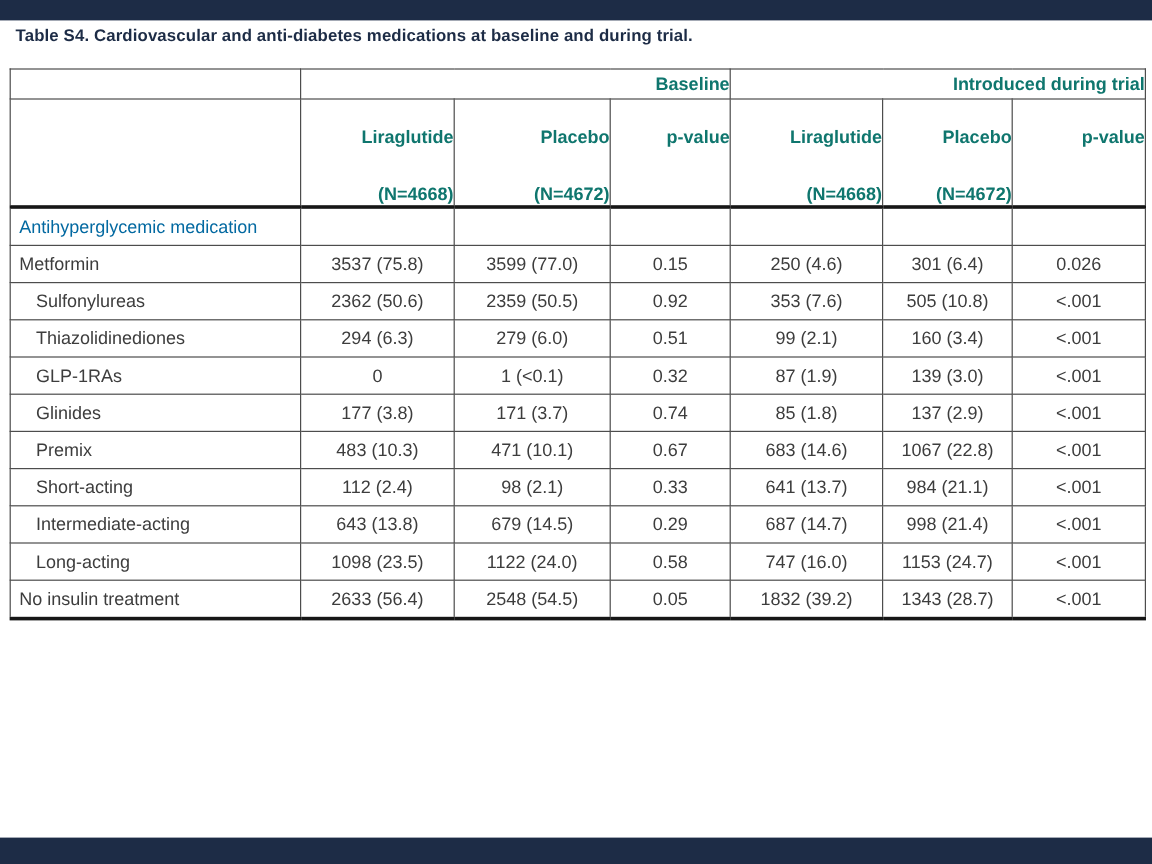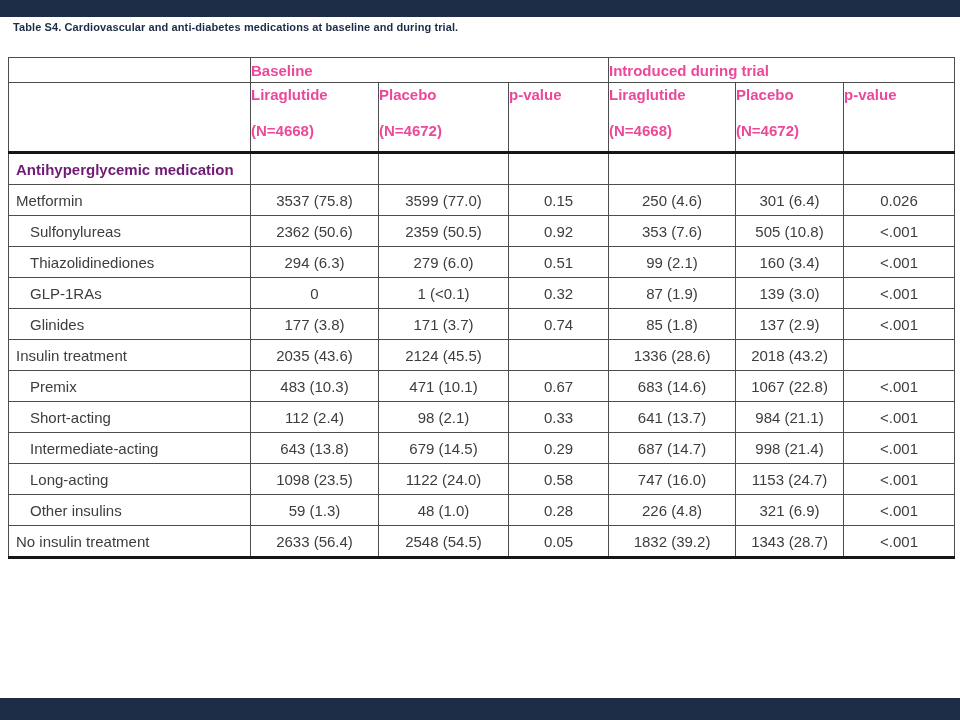--- a/index.html
+++ b/index.html
@@ -6,41 +6,41 @@
   body {
     width: 960px; height: 720px;
     background: #ffffff;
     font-family: "Liberation Sans", "DejaVu Sans", sans-serif;
   }
   .slide { position: relative; width: 960px; height: 720px; background: #ffffff; overflow: hidden; }
   .topbar { position: absolute; top: 0; left: 0; width: 100%; height: 17px; background: #1d2c46; }
   .bottombar { position: absolute; bottom: 0; left: 0; width: 100%; height: 22px; background: #1d2c46; }
   .title {
     position: absolute; left: 13px; top: 21px;
-    font-size: 11px; font-weight: bold; color: #1d2c46;
+    font-size: 14px; font-weight: bold; color: #1d2c46;
     letter-spacing: 0.1px; white-space: nowrap;
   }
   table.datatable {
     position: absolute; left: 8px; top: 57px;
     width: 946px; table-layout: fixed;
     border-collapse: collapse;
     color: #3d3d3d;
   }
   .datatable th, .datatable td { border: 1px solid #4d4d4d; padding: 0; }
-  .datatable thead th, .datatable thead td { font-size: 15px; font-weight: bold; color: #ec4899; text-align: left; }
+  .datatable thead th, .datatable thead td { font-size: 15px; font-weight: bold; color: #0f766e; text-align: right; }
   tr.group-row th, tr.group-row td { height: 24px; vertical-align: middle; }
   tr.colhead-row th, tr.colhead-row td { height: 68px; vertical-align: top; }
-  tr.colhead-row th .hline1 { margin-top: 4px; line-height: 16px; }
-  tr.colhead-row th .hline2 { margin-top: 20px; line-height: 16px; }
+  tr.colhead-row th .hline1 { margin-top: 24px; line-height: 16px; }
+  tr.colhead-row th .hline2 { margin-top: 32px; line-height: 16px; }
   tr.colhead-row th, tr.colhead-row td { border-bottom: 3px solid #161616; }
   tbody td { height: 30px; font-size: 15px; vertical-align: middle; }
   tbody tr:last-child td { border-bottom: 3px solid #161616; }
   td.label { text-align: left; padding-left: 7px; }
   td.label.indent { padding-left: 21px; margin-left: 16px; }
-  td.label.bold { font-weight: bold; color: #701a75; }
+  td.label.bold { font-weight: normal; color: #0369a1; }
   td.val { text-align: center; }
 </style>
 </head>
 <body>
 
 <div class="slide">
   <div class="topbar"></div>
   <div class="title">Table S4. Cardiovascular and anti-diabetes medications at baseline and during trial.</div>
 
   <table class="datatable">
@@ -134,29 +134,20 @@
         <tr>
           <td class="label indent">Glinides</td>
           <td class="val">177 (3.8)</td>
           <td class="val">171 (3.7)</td>
           <td class="val">0.74</td>
           <td class="val">85 (1.8)</td>
           <td class="val">137 (2.9)</td>
           <td class="val">&lt;.001</td>
         </tr>
         <tr>
-          <td class="label">Insulin treatment</td>
-          <td class="val">2035 (43.6)</td>
-          <td class="val">2124 (45.5)</td>
-          <td class="val"></td>
-          <td class="val">1336 (28.6)</td>
-          <td class="val">2018 (43.2)</td>
-          <td class="val"></td>
-        </tr>
-        <tr>
           <td class="label indent">Premix</td>
           <td class="val">483 (10.3)</td>
           <td class="val">471 (10.1)</td>
           <td class="val">0.67</td>
           <td class="val">683 (14.6)</td>
           <td class="val">1067 (22.8)</td>
           <td class="val">&lt;.001</td>
         </tr>
         <tr>
           <td class="label indent">Short-acting</td>
@@ -179,29 +170,20 @@
         <tr>
           <td class="label indent">Long-acting</td>
           <td class="val">1098 (23.5)</td>
           <td class="val">1122 (24.0)</td>
           <td class="val">0.58</td>
           <td class="val">747 (16.0)</td>
           <td class="val">1153 (24.7)</td>
           <td class="val">&lt;.001</td>
         </tr>
         <tr>
-          <td class="label indent">Other insulins</td>
-          <td class="val">59 (1.3)</td>
-          <td class="val">48 (1.0)</td>
-          <td class="val">0.28</td>
-          <td class="val">226 (4.8)</td>
-          <td class="val">321 (6.9)</td>
-          <td class="val">&lt;.001</td>
-        </tr>
-        <tr>
           <td class="label">No insulin treatment</td>
           <td class="val">2633 (56.4)</td>
           <td class="val">2548 (54.5)</td>
           <td class="val">0.05</td>
           <td class="val">1832 (39.2)</td>
           <td class="val">1343 (28.7)</td>
           <td class="val">&lt;.001</td>
         </tr>
       </tbody>
   </table>

